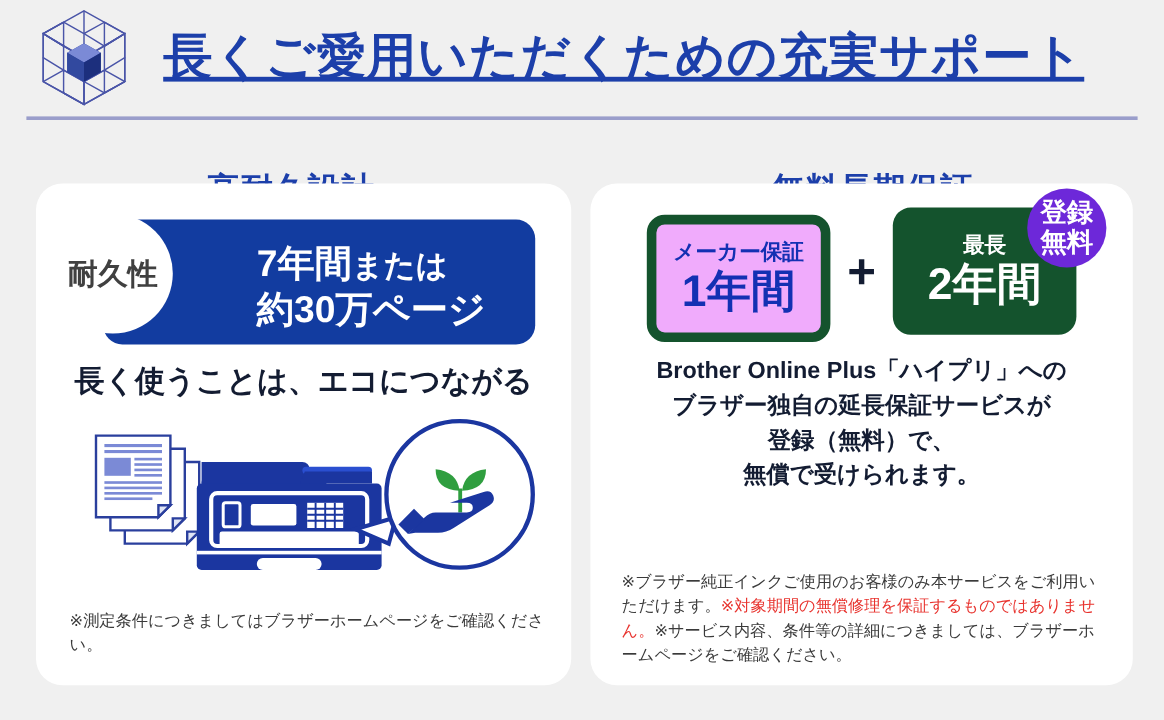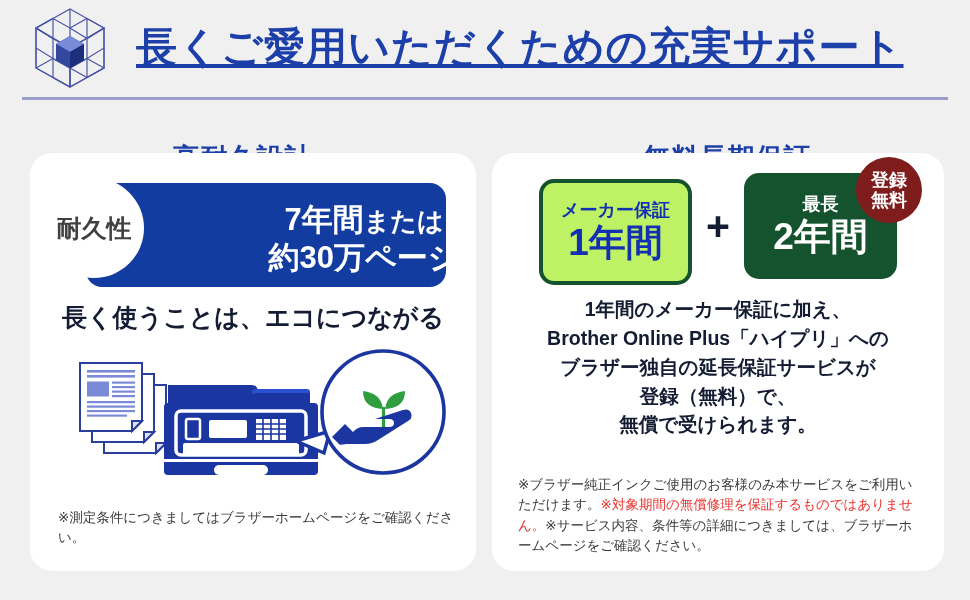--- a/index.html
+++ b/index.html
@@ -47,21 +47,21 @@
     background:#ffffff; border-radius:22px;
   }
   .card.left  { left:30px;  width:446px; }
   .card.right { left:492px; width:452px; }
 
   
   .dur-banner {
     position:absolute; left:56px; top:30px;
     width:360px; height:104px;
     background:#123ca0; border-radius:16px;
-    display:flex; align-items:center;text-align:center;
+    display:flex; align-items:center;
   }
   .dur-badge {
     position:absolute; left:14px; top:25px;
     width:100px; height:100px; border-radius:50%;
     background:#ffffff;
     display:flex; align-items:center; justify-content:center;
     font-size:25px; font-weight:bold; color:#404040;
     letter-spacing:0px;
     z-index:3;
   }
@@ -94,39 +94,39 @@
   
   .warranty-row {
     position:absolute; left:0; top:14px; width:452px; height:118px;
     display:flex; align-items:center; justify-content:center;
   }
   .w-box {
     width:153px; height:106px; border-radius:15px;
     display:flex; flex-direction:column; align-items:center;
     justify-content:center;
   }
-  .w-box.outline { border:4px solid #14532d; background:#bef264;margin-top:12px; }
+  .w-box.outline { border:8px solid #14532d; background:#f0abfc;margin-top:12px; }
   .w-box.solid   { background:#14532d; }
   .w-small { font-size:18px; font-weight:bold; letter-spacing:0px;
              white-space:nowrap; line-height:1; }
   .w-big   { font-size:37px; font-weight:bold; letter-spacing:0px;
              white-space:nowrap; line-height:1.05; margin-top:5px;text-align:right; }
   .w-box.outline .w-small, .w-box.outline .w-big { color:#1330b3; }
   .w-box.solid   .w-small, .w-box.solid   .w-big { color:#ffffff; }
   .plus {
     font-size:41px; font-weight:bold; color:#131c32;
     margin:0 14px; line-height:1;
   }
   .reg-badge {
     position:absolute; right:22px; top:4px;
     width:66px; height:66px; border-radius:50%;
-    background:#7f1d1d; color:#ffffff;
+    background:#6d28d9; color:#ffffff;
     display:flex; flex-direction:column; align-items:center;
     justify-content:center;
-    font-size:18px; font-weight:bold; line-height:1.12;
+    font-size:22px; font-weight:bold; line-height:1.12;
     z-index:4;
   }
 
   .r-body {
     position:absolute; left:0; top:142px; width:452px;
     text-align:center;
     font-size:19.5px; font-weight:bold; color:#131c32;
     line-height:1.48; letter-spacing:0px;
   }
   .r-body div { white-space:nowrap; }
@@ -268,21 +268,20 @@
       <div class="w-big">2年間</div>
     </div>
   </div>
 
   <div class="reg-badge">
     <span>登録</span>
     <span>無料</span>
   </div>
 
   <div class="r-body">
-    <div>1年間のメーカー保証に加え、</div>
     <div>Brother Online Plus「ハイプリ」への</div>
     <div>ブラザー独自の延長保証サービスが</div>
     <div>登録（無料）で、</div>
     <div>無償で受けられます。</div>
   </div>
 
   <div class="note right-note"><span>※ブラザー純正インクご使用のお客様のみ本サービスをご利用いただけます。</span><span class="red">※対象期間の無償修理を保証するものではありません。</span><span>※サービス内容、条件等の詳細につきましては、ブラザーホームページをご確認ください。</span></div>
 </div>
 
 </body></html>

